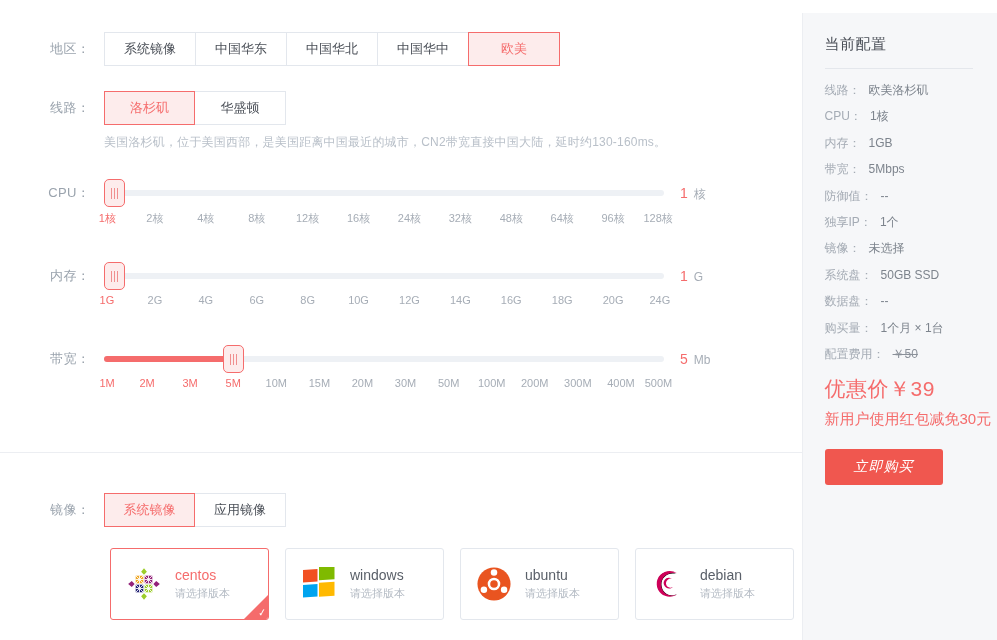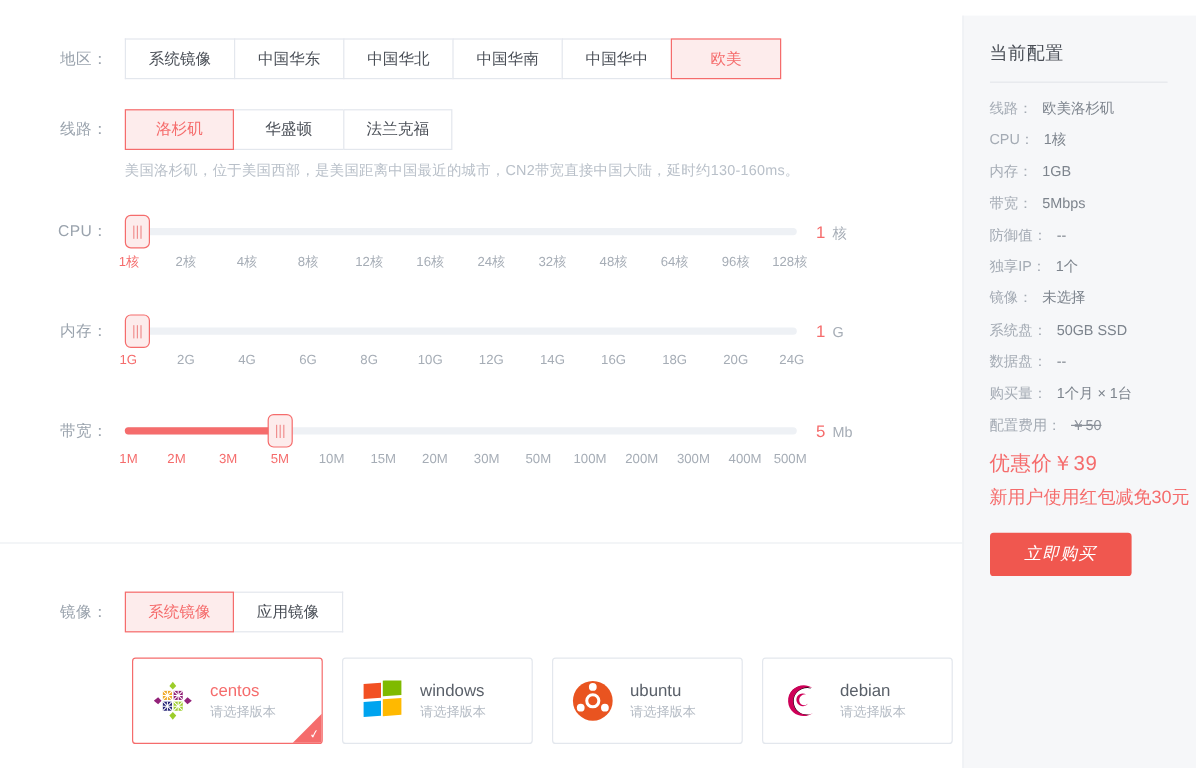--- a/index.html
+++ b/index.html
@@ -239,21 +239,21 @@
     margin-bottom: 12px;
     align-items: baseline;
     line-height: 1.2;
   }
   .sb-key { color: #a4abb4; white-space: nowrap; }
   .sb-val { color: #7d848d; margin-left: 8px; white-space: nowrap; }
   .sb-val.strike { text-decoration: line-through; color: #8a9099; }
   .sb-price {
     margin-top: 14px;
     color: #f56c6c;
-    font-size: 17px;
+    font-size: 21px;
     letter-spacing: .5px;
   }
   .sb-promo {
     margin-top: 7px;
     color: #f56c6c;
     font-size: 15px;
   }
   .buy-btn {
     margin-top: 20px;
     width: 118px;
@@ -277,32 +277,30 @@
   <div class="main">
 
     <div class="divider-h"></div>
 
     <div class="row" style="top:32px;">
       <div class="row-label tall">地区：</div>
       <div class="btn-group region-group">
         <button class="seg-btn">系统镜像</button>
         <button class="seg-btn">中国华东</button>
         <button class="seg-btn">中国华北</button>
-        <button class="seg-btn">中国华南</button>
         <button class="seg-btn">中国华中</button>
         <button class="seg-btn wide selected">欧美</button>
       </div>
     </div>
 
     <div class="row" style="top:91px;">
       <div class="row-label tall">线路：</div>
       <div class="btn-group line-group">
         <button class="seg-btn selected">洛杉矶</button>
         <button class="seg-btn">华盛顿</button>
-        <button class="seg-btn">法兰克福</button>
       </div>
     </div>
 
     <div class="desc" style="top:134px;">美国洛杉矶，位于美国西部，是美国距离中国最近的城市，CN2带宽直接中国大陆，延时约130-160ms。</div>
 
     <div class="row" style="top:177px;">
       <div class="row-label">CPU：</div>
       <div class="slider-wrap">
         <div class="track-area">
           <div class="track"></div>

